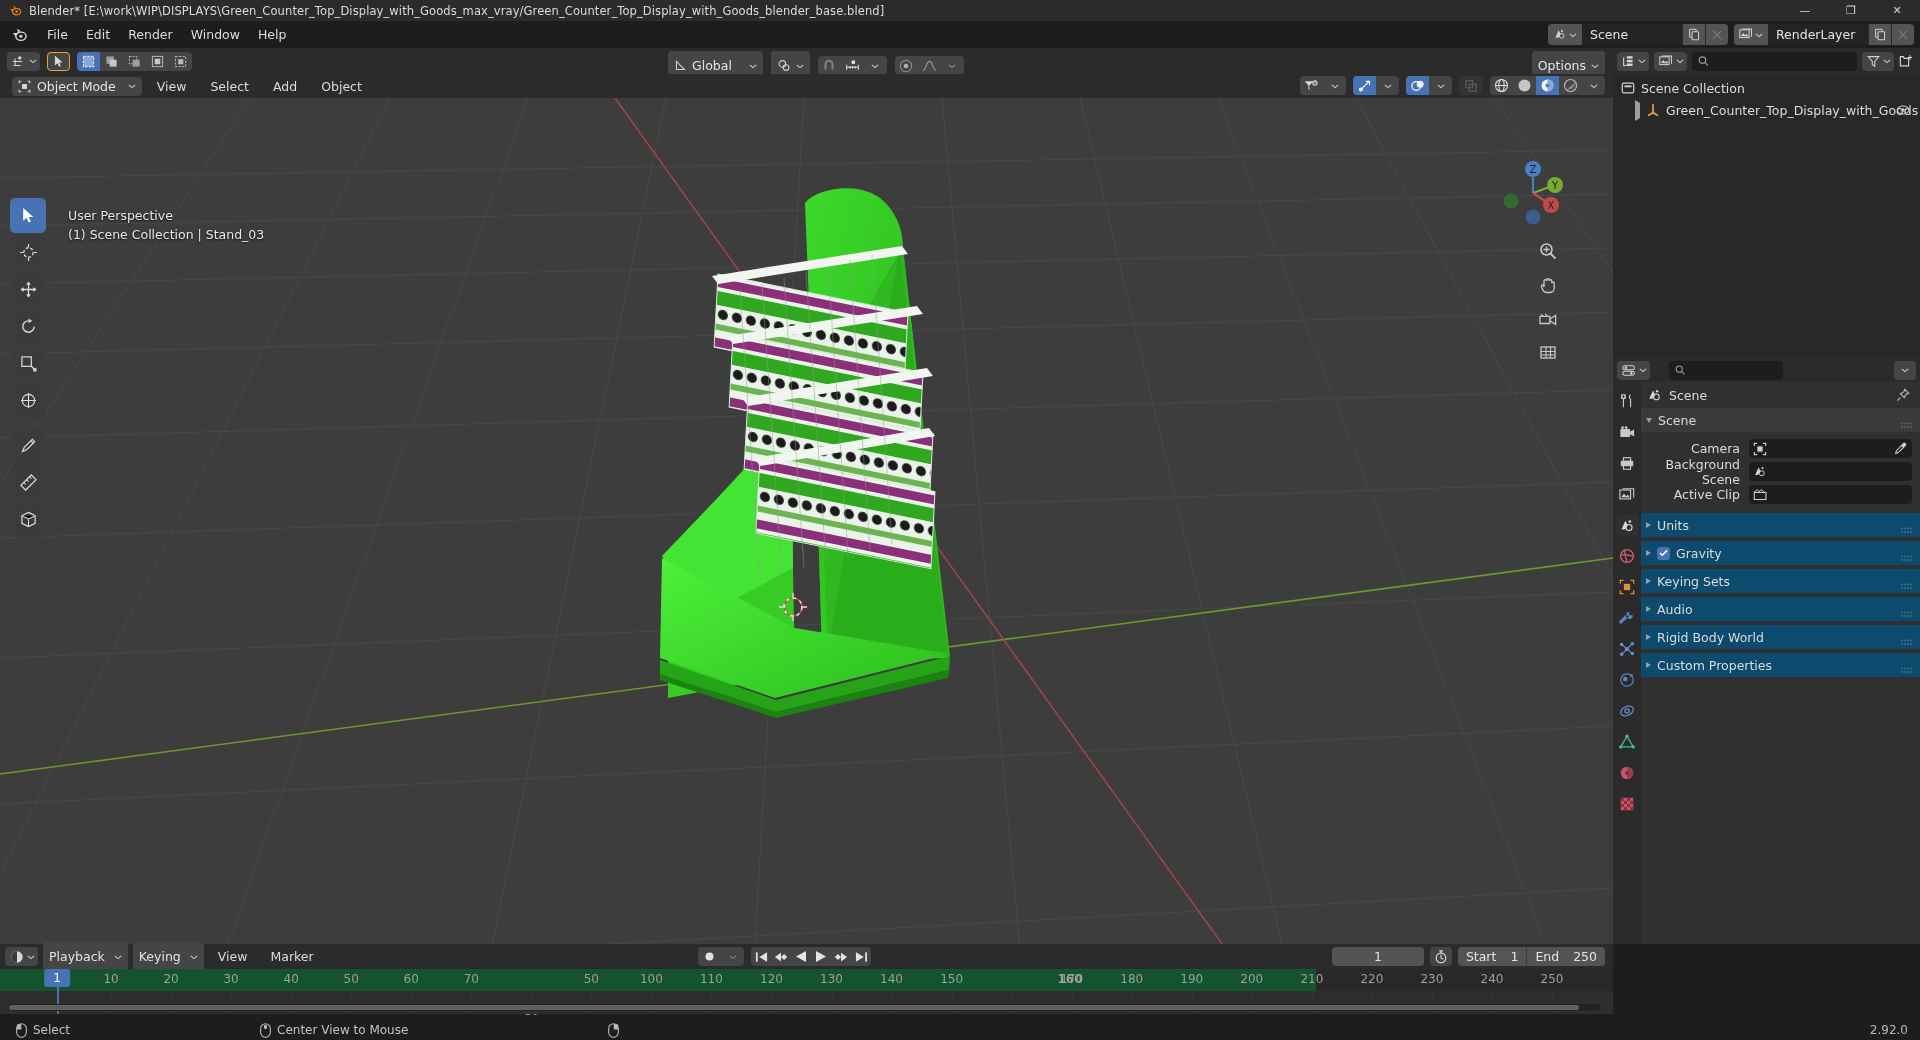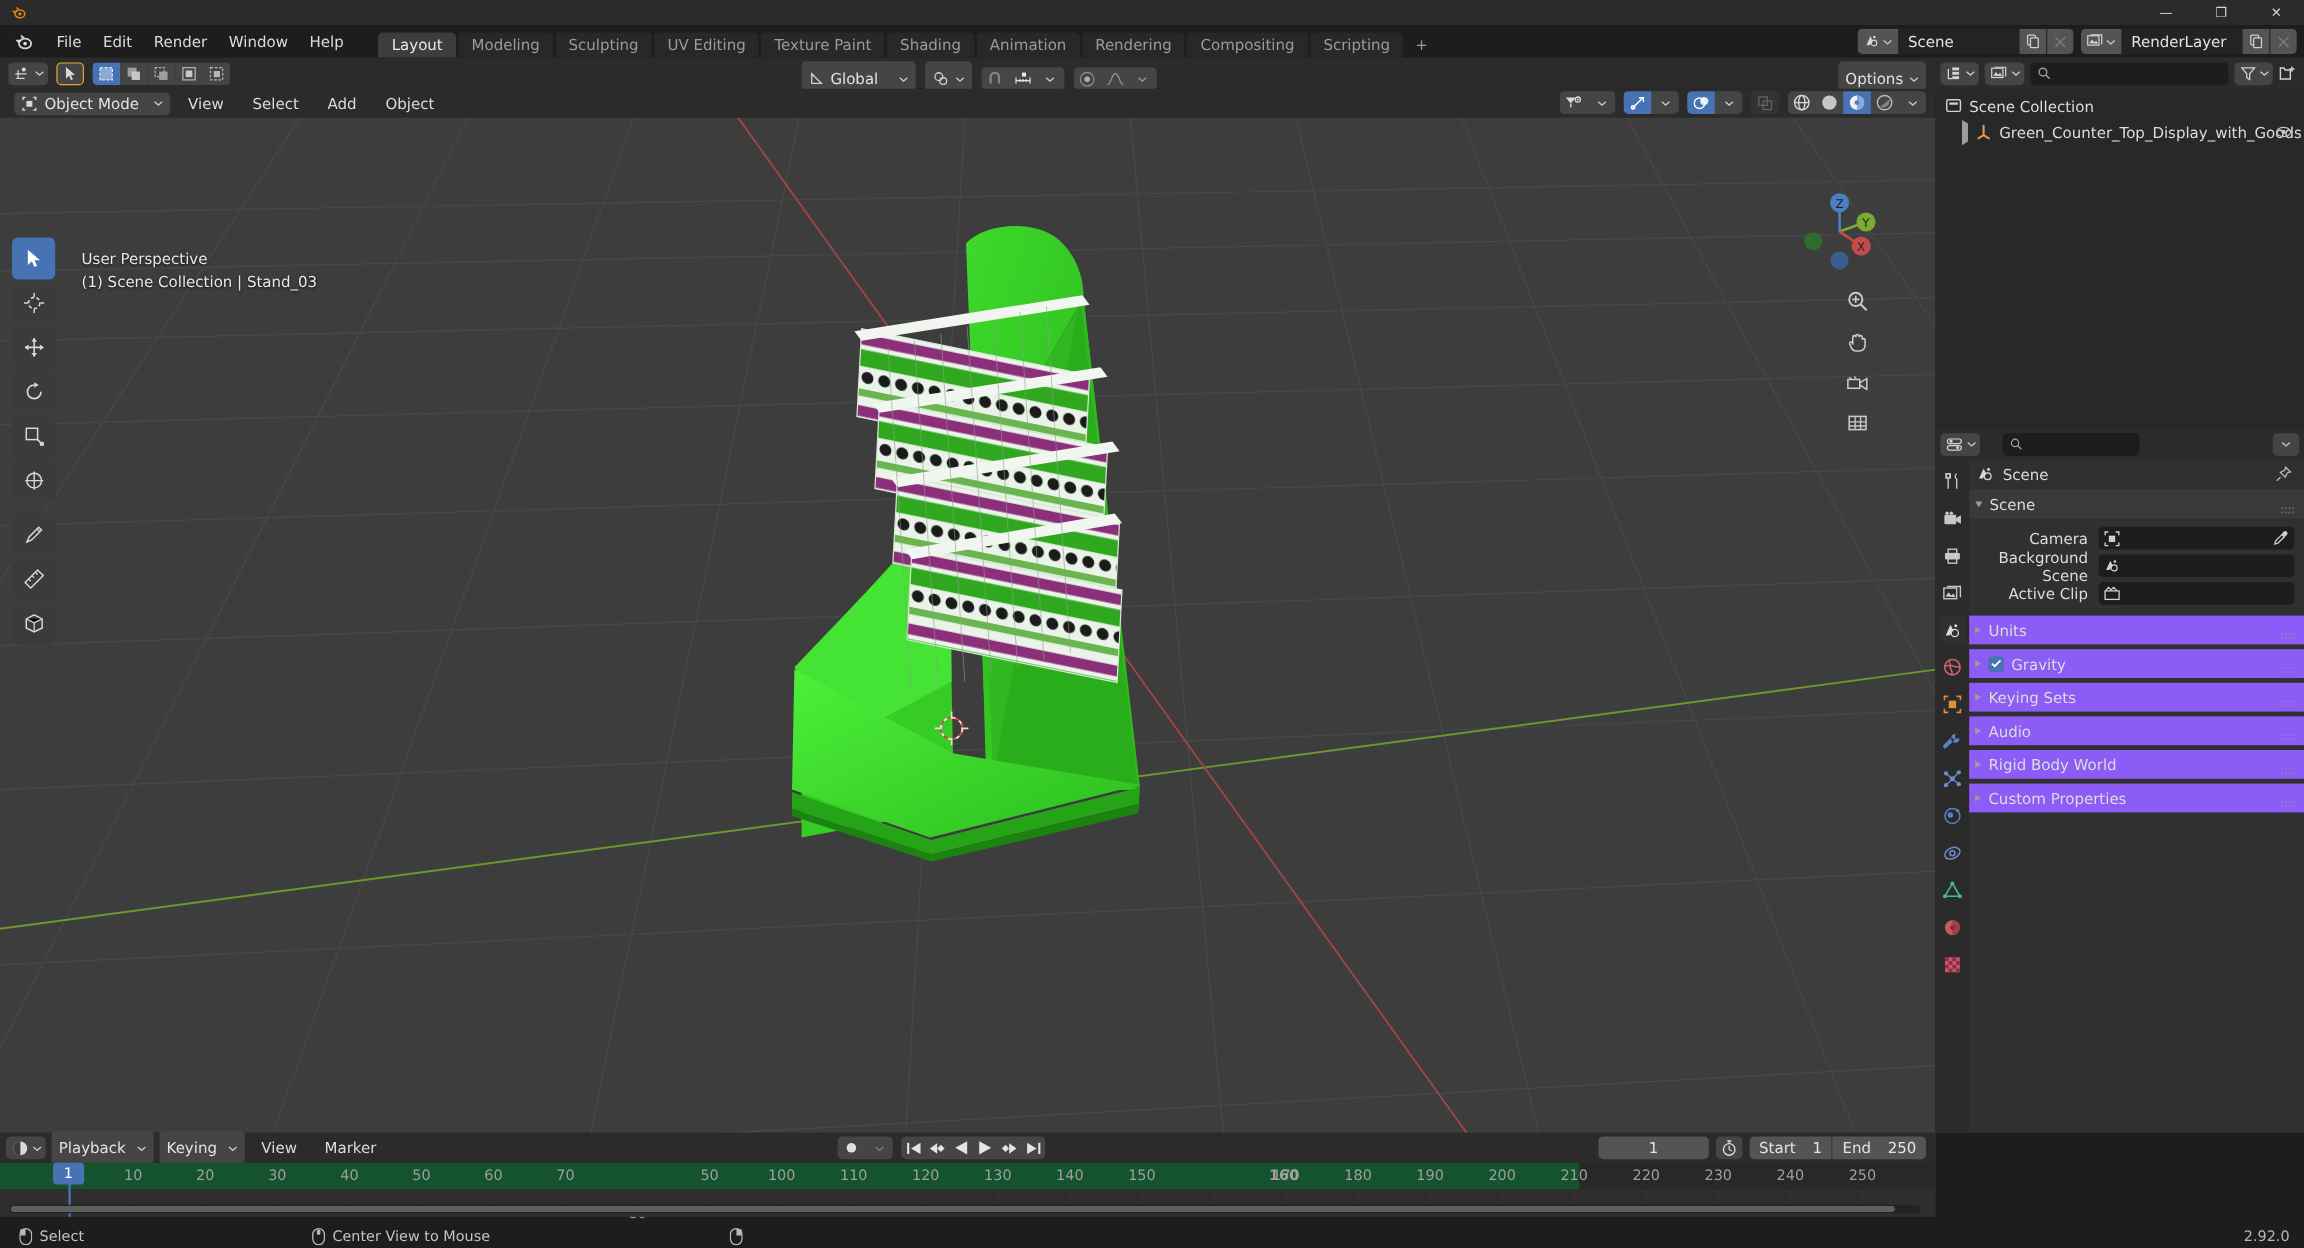--- a/index.html
+++ b/index.html
@@ -101,21 +101,21 @@
   .props-hdr { height:24px; background:#2b2b2b; display:flex; align-items:center; padding:0 4px; gap:5px;}
   .props-tabs {
     position:absolute; left:0; top:24px; width:28px; height:562px; background:#2b2b2b;
     display:flex; flex-direction:column; align-items:center; padding-top:8px; gap:9px;
   }
   .ptab { width:22px; height:22px; display:flex; align-items:center; justify-content:center; border-radius:4px 0 0 4px;}
   .ptab.active { background:#303030; }
   .props-body { position:absolute; left:28px; top:24px; width:279px; height:562px; padding:0; }
   .prop-breadcrumb { height:26px; display:flex; align-items:center; gap:7px; padding-left:6px; font-size:12.5px; color:#dcdcdc; position:relative;}
   .panel-hdr { height:24px; display:flex; align-items:center; gap:6px; padding-left:5px; font-size:12.5px; color:#dcdcdc; background:#3a3a3a; position:relative;}
-  .panel-hdr.closed { background:#8b5cf6; }
+  .panel-hdr.closed { background:#0c4a6e; }
   .grip { position:absolute; right:8px; top:9px; width:11px; height:7px; opacity:.45;}
   .tri { width:0; height:0; }
   .tri-right { border-left:5px solid #9d9d9d; border-top:3.5px solid transparent; border-bottom:3.5px solid transparent;}
   .tri-down { border-top:5px solid #9d9d9d; border-left:3.5px solid transparent; border-right:3.5px solid transparent;}
   .prop-row { height:21px; display:flex; align-items:center; margin:2px 8px 0 0; }
   .prop-label { width:108px; text-align:right; font-size:12.5px; color:#dcdcdc; padding-right:9px;}
   .prop-field { flex:1; height:19px; background:#1d1d1d; border-radius:4px; display:flex; align-items:center; padding:0 4px; gap:5px; position:relative;}
   .eyedrop { position:absolute; right:5px; top:3px; }
   .chk { width:13px; height:13px; background:#4772b3; border-radius:3px; display:flex; align-items:center; justify-content:center;}
 
@@ -149,20 +149,21 @@
 
   <div class="titlebar">
     <div class="titlebar-icon">
       <svg width="13" height="13" viewBox="0 0 24 24">
         <ellipse cx="14" cy="14" rx="7.5" ry="6" fill="none" stroke="#e87d0d" stroke-width="2.4"></ellipse>
         <circle cx="14" cy="14" r="2.4" fill="#e87d0d"></circle>
         <path d="M2 9 L11 9 L6 14 Z" fill="#e87d0d"></path>
         <path d="M8 3 L13 6 L9.5 8 Z" fill="#e87d0d"></path>
       </svg>
     </div>
+    <div class="titlebar-text">Blender* [E:\work\WIP\DISPLAYS\Green_Counter_Top_Display_with_Goods_max_vray/Green_Counter_Top_Display_with_Goods_blender_base.blend]</div>
     <div class="win-btns">
       <div class="win-btn">—</div>
       <div class="win-btn">❐</div>
       <div class="win-btn close">✕</div>
     </div>
   </div>
 
   <div class="topbar">
     <div class="blender-logo">
       <svg width="17" height="17" viewBox="0 0 24 24">
@@ -171,33 +172,20 @@
         <path d="M2.5 10 L11 10 L6.5 14.5 Z" fill="#d8d8d8"></path>
         <path d="M8.5 4 L13.5 7 L10 9 Z" fill="#d8d8d8"></path>
       </svg>
     </div>
     <div class="menu-items">
       <div class="menu-item">File</div>
       <div class="menu-item">Edit</div>
       <div class="menu-item">Render</div>
       <div class="menu-item">Window</div>
       <div class="menu-item">Help</div>
-    </div>
-    <div class="ws-tabs">
-      <div class="ws-tab active">Layout</div>
-      <div class="ws-tab">Modeling</div>
-      <div class="ws-tab">Sculpting</div>
-      <div class="ws-tab">UV Editing</div>
-      <div class="ws-tab">Texture Paint</div>
-      <div class="ws-tab">Shading</div>
-      <div class="ws-tab">Animation</div>
-      <div class="ws-tab">Rendering</div>
-      <div class="ws-tab">Compositing</div>
-      <div class="ws-tab">Scripting</div>
-      <div class="ws-tab plus">+</div>
     </div>
     <div class="topbar-right">
       <div class="id-block">
         <div class="id-icon-btn">
           <svg width="14" height="13" viewBox="0 0 20 20">
             <path d="M3 15 L8 3 L11 10 L7 15 Z" fill="#d4d4d4"></path>
             <circle cx="13" cy="4.5" r="1.6" fill="#d4d4d4"></circle>
             <circle cx="12.5" cy="12" r="3.6" fill="none" stroke="#d4d4d4" stroke-width="1.4"></circle>
           </svg>
           <svg width="8" height="6" viewBox="0 0 10 6">

